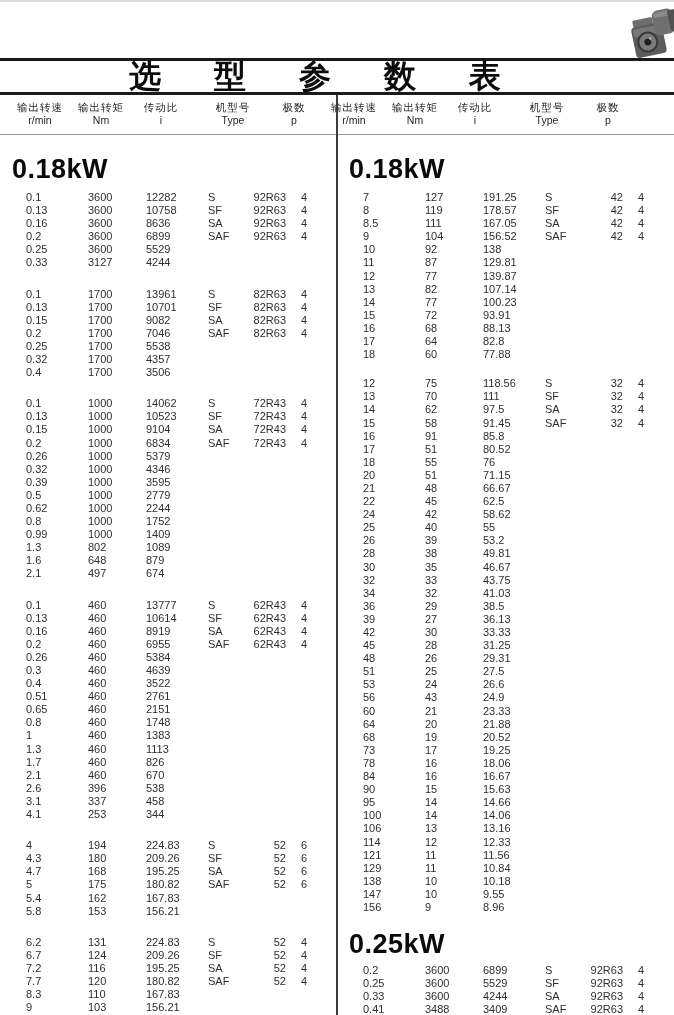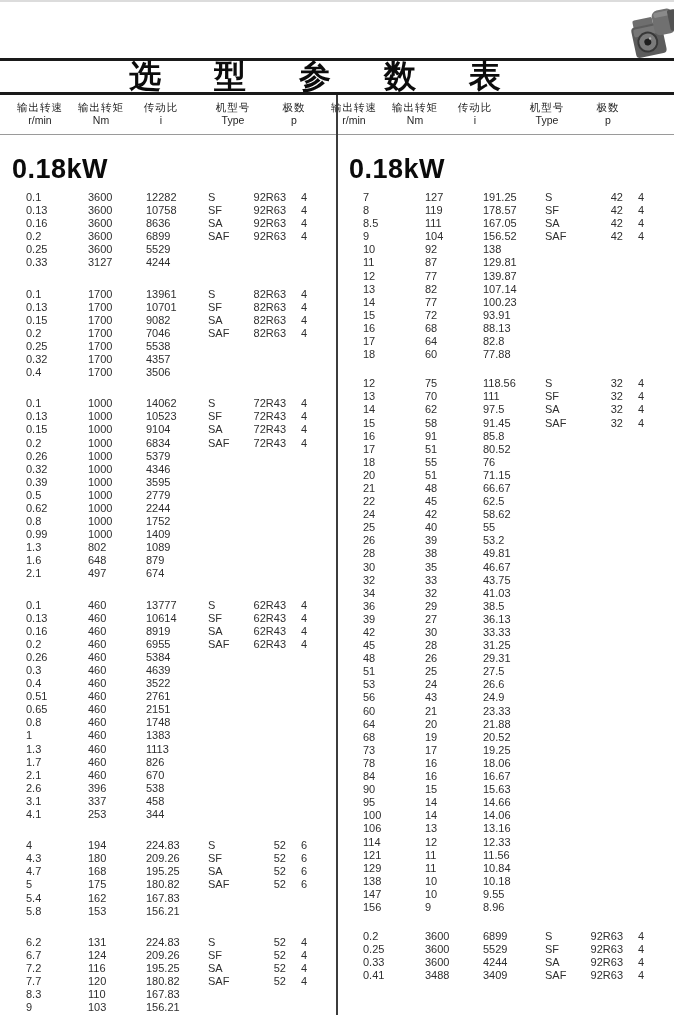--- a/index.html
+++ b/index.html
@@ -1018,20 +1018,21 @@
         </div>
         <div class="trow">
           <span class="tcell c0">156</span>
           <span class="tcell c1">9</span>
           <span class="tcell c2">8.96</span>
           <span class="tcell c3"></span>
           <span class="tcell c4"></span>
           <span class="tcell c5"></span>
         </div>
       </div>
+      <div class="kw-heading later">0.25kW</div>
       <div class="block">
         <div class="trow">
           <span class="tcell c0">0.2</span>
           <span class="tcell c1">3600</span>
           <span class="tcell c2">6899</span>
           <span class="tcell c3">S</span>
           <span class="tcell c4">92R63</span>
           <span class="tcell c5">4</span>
         </div>
         <div class="trow">

